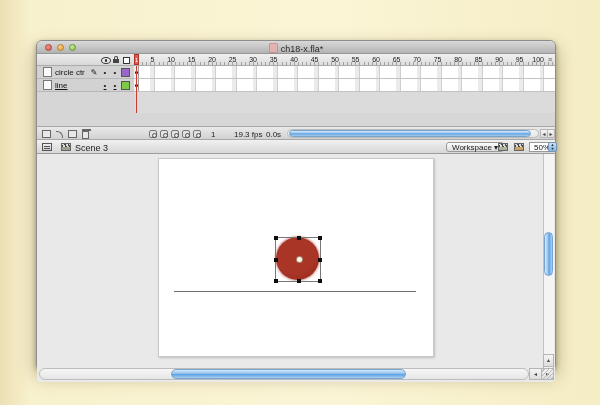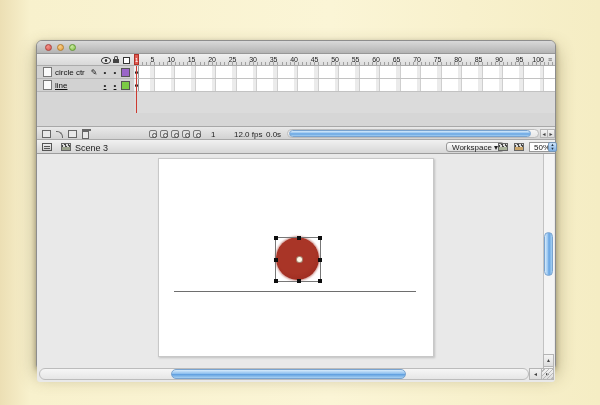--- a/index.html
+++ b/index.html
@@ -105,20 +105,23 @@
 </style>
 </head>
 <body>
 
 <div class="abs" id="win">
 
   <div class="abs" id="titlebar">
     <div class="abs tl" id="tl-close"></div>
     <div class="abs tl" id="tl-min"></div>
     <div class="abs tl" id="tl-zoom"></div>
+    <div class="abs" id="title-wrap">
+      <span id="title-doc-icon"></span><span>ch18-x.fla*</span>
+    </div>
   </div>
 
   <div class="abs" id="timeline">
 
     <div class="abs" id="layerpanel">
       <div class="abs" id="layerheader">
         <div class="abs hicon" id="eye"></div>
         <div class="abs hicon" id="lock"></div>
         <div class="abs hicon" id="outl"></div>
       </div>
@@ -186,21 +189,21 @@
       <div class="abs sic" style="left:5px;"></div>
       <div class="abs sic" style="left:18px;" id="ic-guide"></div>
       <div class="abs sic" style="left:31px;"></div>
       <div class="abs sic" style="left:45px;top:4px;width:7px;" id="ic-trash"></div>
       <div class="abs oic" style="left:112px;"></div>
       <div class="abs oic" style="left:123px;"></div>
       <div class="abs oic" style="left:134px;"></div>
       <div class="abs oic" style="left:145px;"></div>
       <div class="abs oic" style="left:156px;"></div>
       <div class="abs stxt" style="left:174px;">1</div>
-      <div class="abs stxt" style="left:197px;">12.0 fps</div>
+      <div class="abs stxt" style="left:197px;">19.3 fps</div>
       <div class="abs stxt" style="left:229px;">0.0s</div>
       <div class="abs sb-track" style="left:250px;top:2px;width:252px;height:9px;">
         <div class="abs sb-thumb" style="left:1px;top:0px;width:242px;height:7px;"></div>
       </div>
       <div class="abs sb-arrow" style="left:503px;top:2px;width:8px;height:9px;line-height:8px;">◄</div>
       <div class="abs sb-arrow" style="left:510px;top:2px;width:8px;height:9px;line-height:8px;">►</div>
     </div>
 
     <div class="abs" id="editbar">
       <div class="abs" id="tl-toggle"></div>

